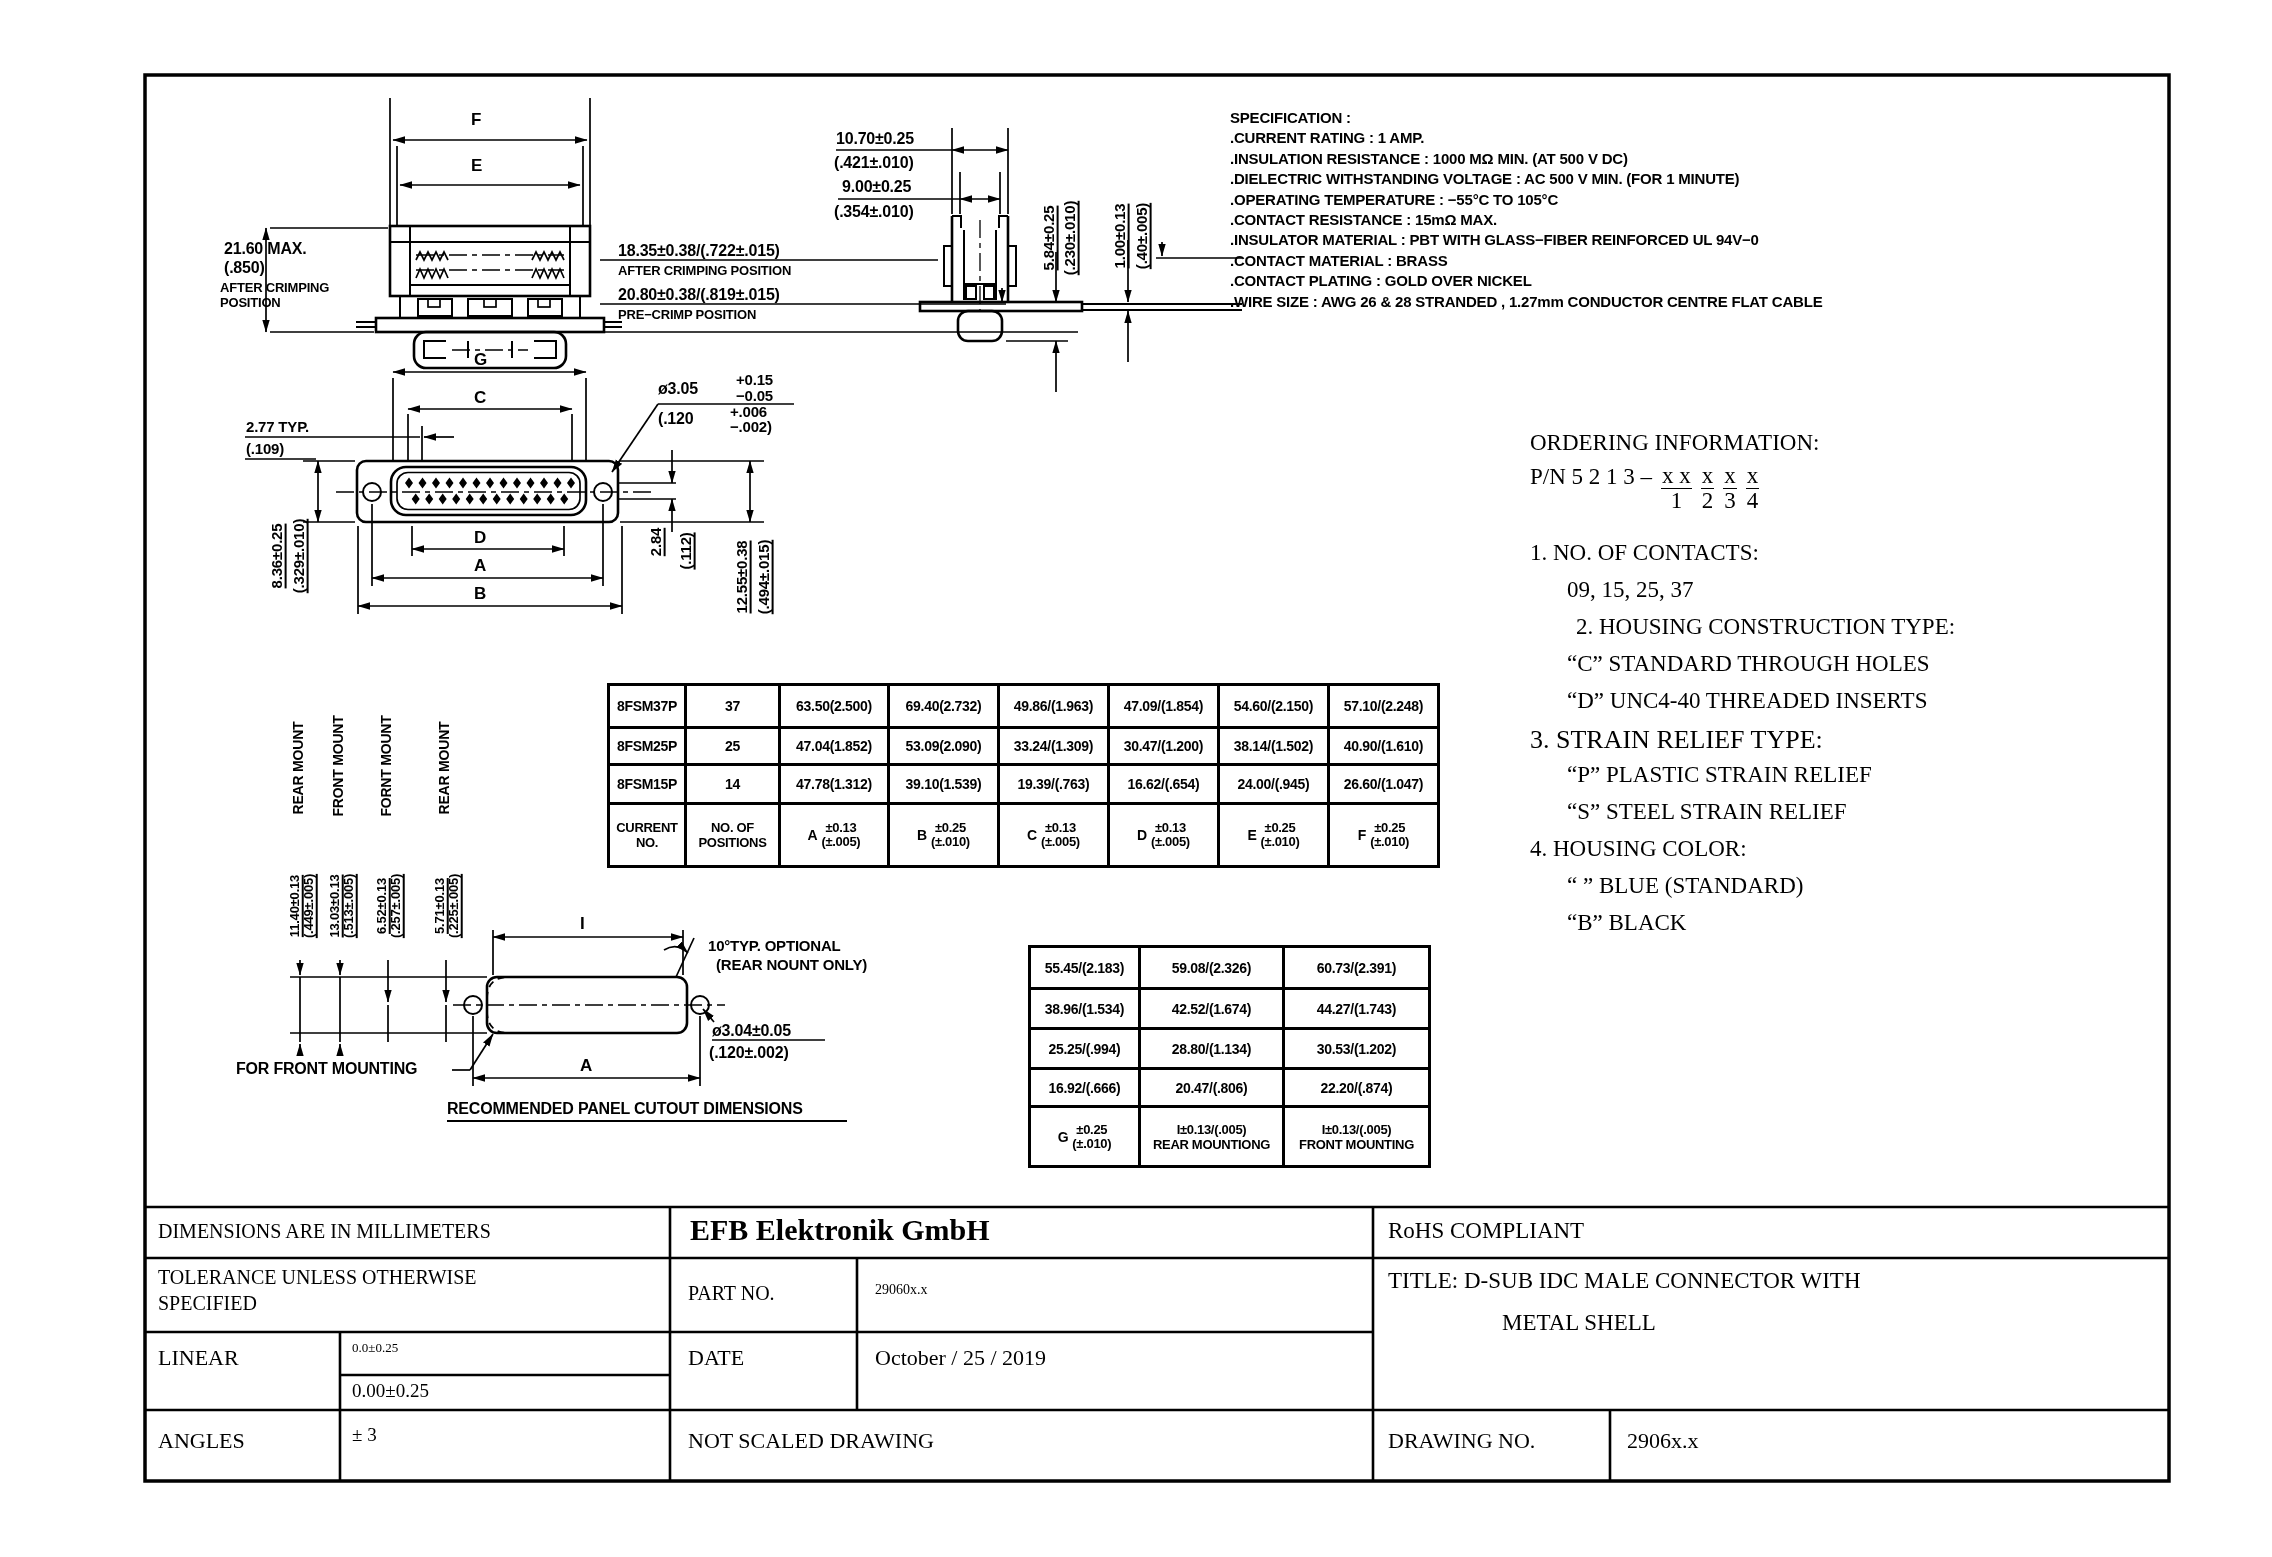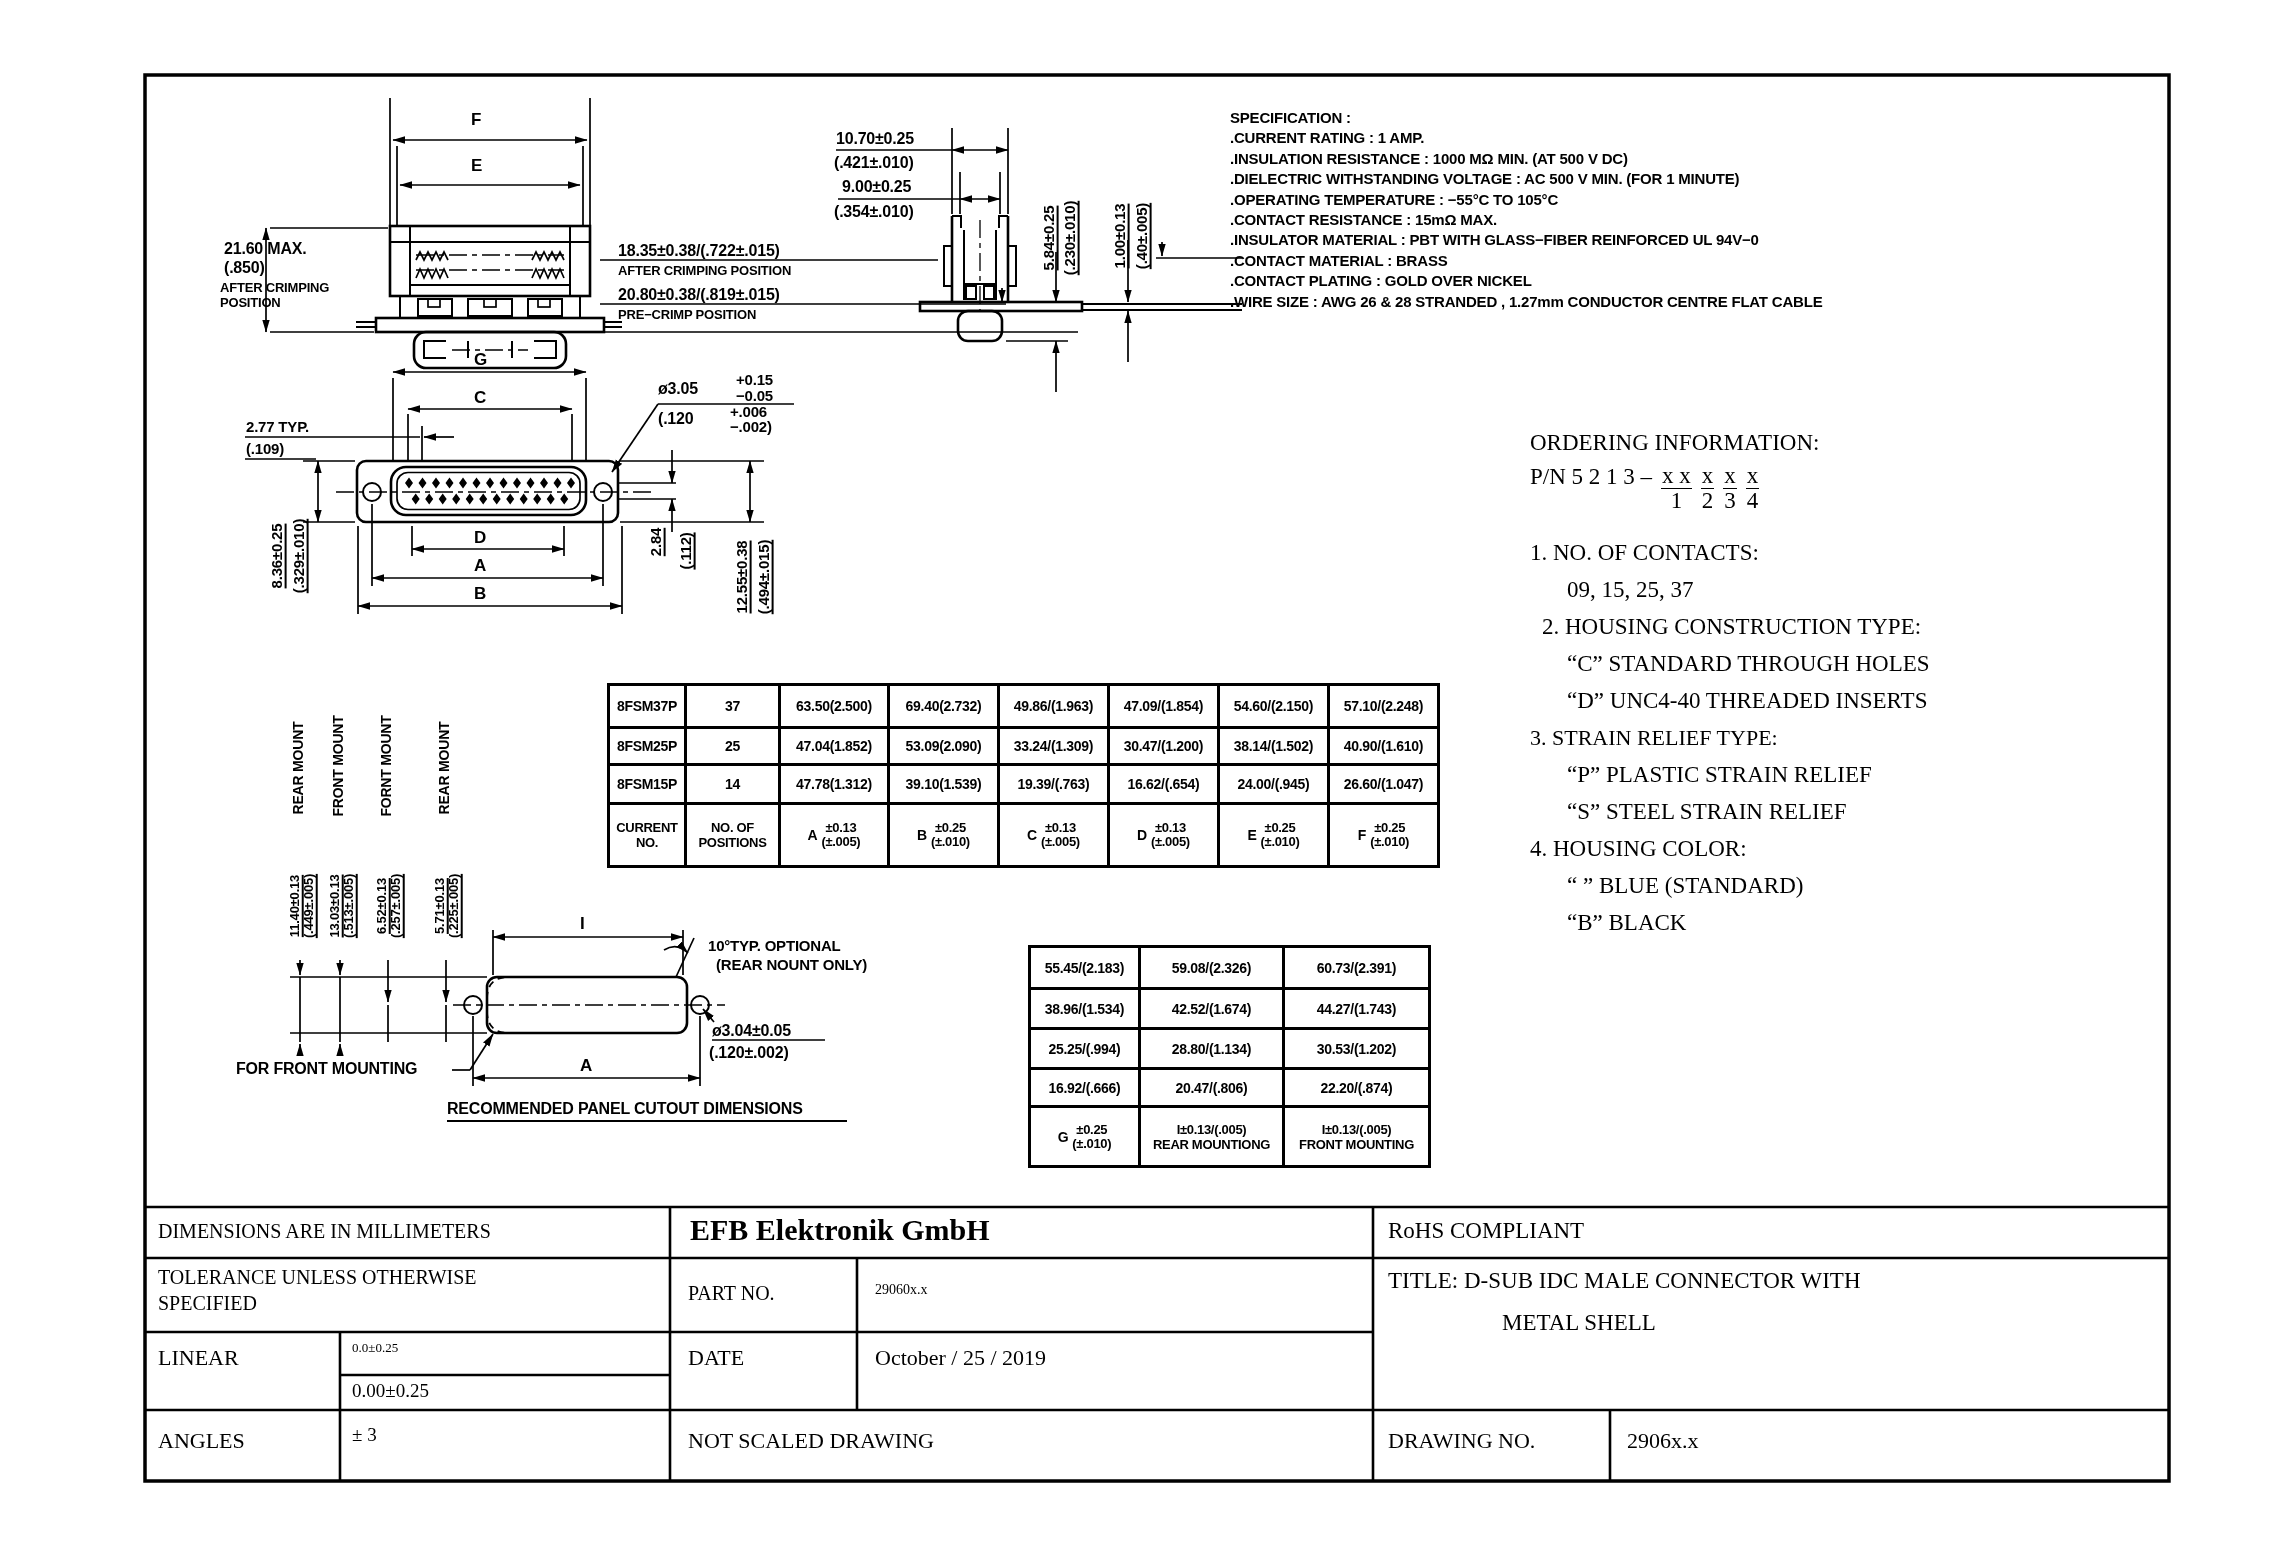--- a/index.html
+++ b/index.html
@@ -245,24 +245,24 @@
       <span class="pn-x">x</span>
       <span>3</span>
     </span>
     <span class="pn-grp">
       <span class="pn-x">x</span>
       <span>4</span>
     </span>
   </div>
   <div class="ser" style="left:1530px;top:540px;font-size:23px">1. NO. OF CONTACTS:</div>
   <div class="ser" style="left:1567px;top:577px;font-size:23px">09, 15, 25, 37</div>
-  <div class="ser" style="left:1542px;top:614px;font-size:23px">2. HOUSING CONSTRUCTION TYPE:</div>
+  <div class="ser" style="left:1576px;top:614px;font-size:23px">2. HOUSING CONSTRUCTION TYPE:</div>
   <div class="ser" style="left:1567px;top:651px;font-size:23px">“C” STANDARD THROUGH HOLES</div>
   <div class="ser" style="left:1567px;top:688px;font-size:23px">“D” UNC4-40 THREADED INSERTS</div>
-  <div class="ser" style="left:1530px;top:725px;font-size:22px">3. STRAIN RELIEF TYPE:</div>
+  <div class="ser" style="left:1530px;top:725px;font-size:26px">3. STRAIN RELIEF TYPE:</div>
   <div class="ser" style="left:1567px;top:762px;font-size:23px">“P” PLASTIC STRAIN RELIEF</div>
   <div class="ser" style="left:1567px;top:799px;font-size:23px">“S” STEEL STRAIN RELIEF</div>
   <div class="ser" style="left:1530px;top:836px;font-size:23px">4. HOUSING COLOR:</div>
   <div class="ser" style="left:1567px;top:873px;font-size:23px">“  ” BLUE (STANDARD)</div>
   <div class="ser" style="left:1567px;top:910px;font-size:23px">“B” BLACK</div>
 
   <table class="ctab">
     <colgroup>
         <col style="width:77px">
         <col style="width:94px">

